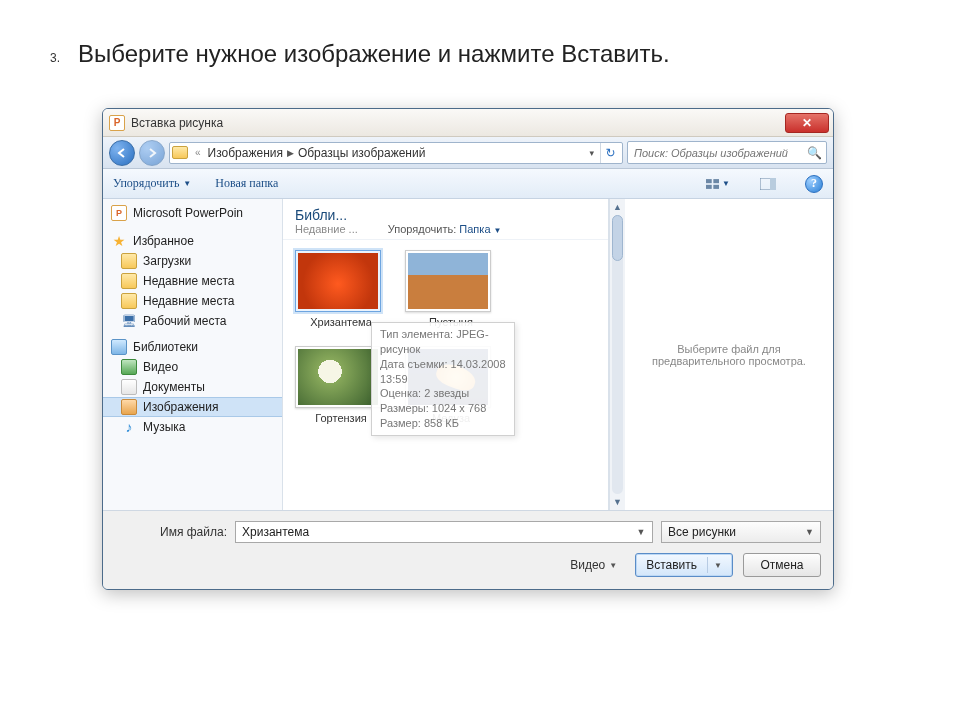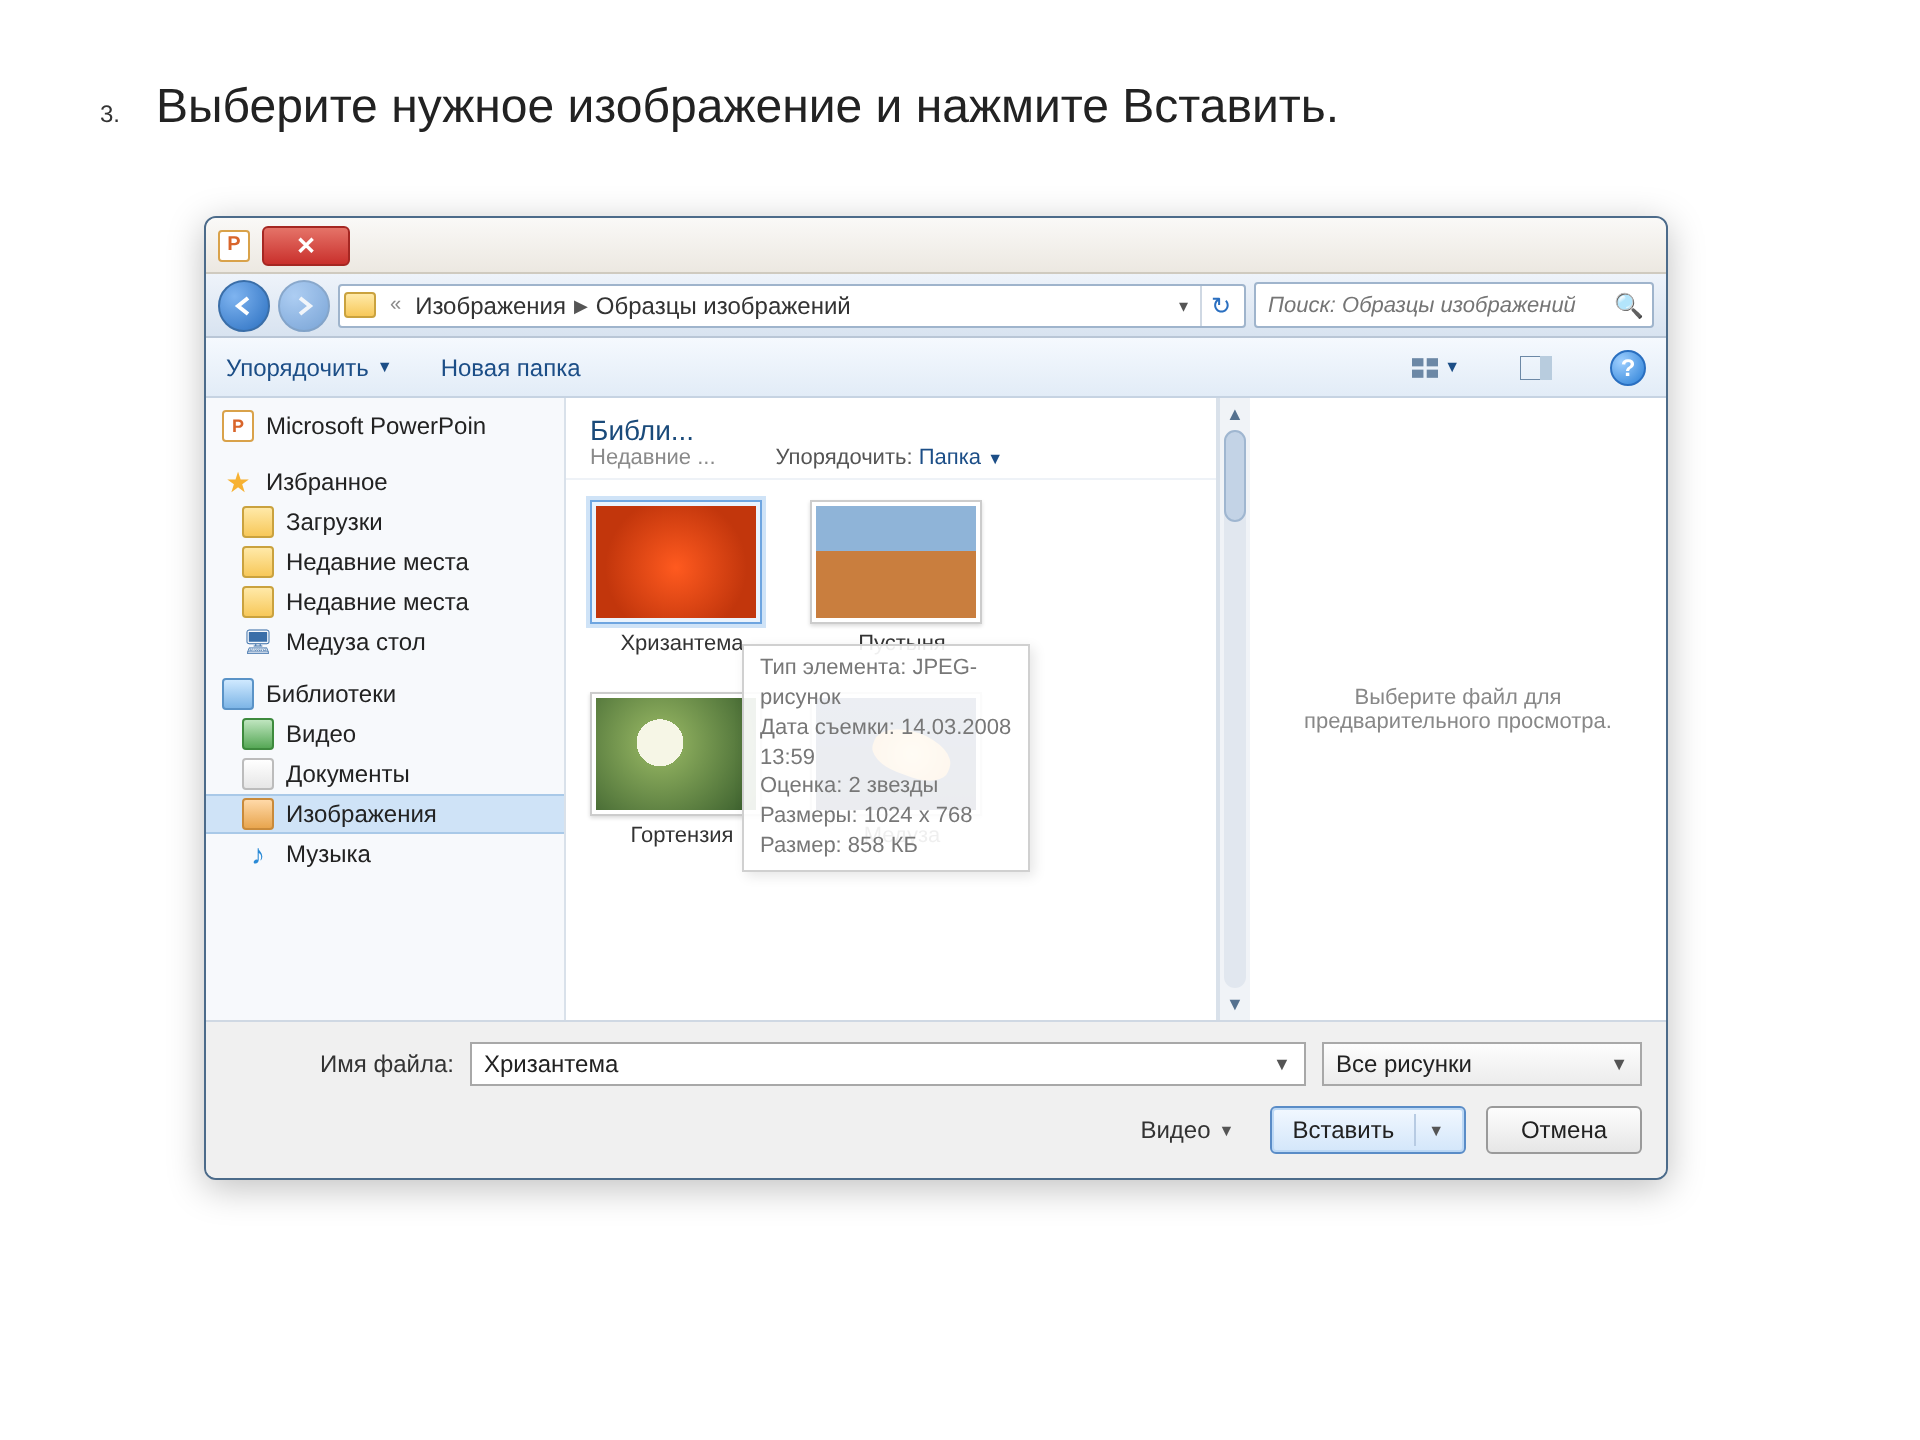--- a/index.html
+++ b/index.html
@@ -91,21 +91,21 @@
     width:200px;height:23px;border:1px solid #9fb4cc;border-radius:2px;
     background:#fff;display:flex;align-items:center;padding:0 4px;
   }
   .search input{border:0;outline:0;width:100%;color:#888;font-style:italic;font-size:11px}
   .search .mag{color:#2a6fc0;font-size:12px;margin-left:4px}
 
   
   .toolbar {
     height:30px;background:linear-gradient(#f5f9fe,#e2ecf7);
     border-bottom:1px solid #c6d3e2;
-    display:flex;align-items:center;padding:0 10px;gap:24px;
+    display:flex;align-items:center;padding:0 10px;gap:24px;font-family:Liberation Serif, serif;
   }
   .toolbar .tb-item{color:#1c4e87;font-size:12px;display:flex;align-items:center;gap:4px}
   .toolbar .caret{font-size:8px;color:#1c4e87}
   .toolbar .spacer{flex:1}
   .toolbar .icon-btn{
     width:26px;height:22px;border:1px solid transparent;border-radius:2px;
     display:flex;align-items:center;justify-content:center;color:#3a6ea8;
   }
   .help-icon{
     width:18px;height:18px;border-radius:50%;
@@ -198,20 +198,21 @@
 <div class="page">
   <div class="instruction-row">
     <span class="instruction-num">3.</span>
     <span class="instruction-text">Выберите нужное изображение и нажмите Вставить.</span>
   </div>
 
   <div class="window">
 
     <div class="titlebar">
       <span class="app-icon">P</span>
+      <span class="title">Вставка рисунка</span>
       <span class="close-btn">✕</span>
     </div>
 
     <div class="navbar">
       <span class="nav-btn">
         <svg width="12" height="12" viewBox="0 0 12 12">
             <path d="M8 2 L3 6 L8 10" stroke="#fff" stroke-width="2" fill="none"></path>
           </svg>
       </span>
       <span class="nav-btn fwd">
@@ -278,21 +279,21 @@
         <div class="sb-item">
             <span class="ico folder"></span>
             <span>Недавние места</span>
           </div>
         <div class="sb-item">
             <span class="ico folder"></span>
             <span>Недавние места</span>
           </div>
         <div class="sb-item">
             <span class="ico desk">🖥</span>
-            <span>Медуза стол</span>
+            <span>Рабочий места</span>
           </div>
 
         <div class="sb-item section">
           <span class="ico lib"></span>
           <span>Библиотеки</span>
         </div>
         <div class="sb-item">
             <span class="ico vid"></span>
             <span>Видео</span>
           </div>

